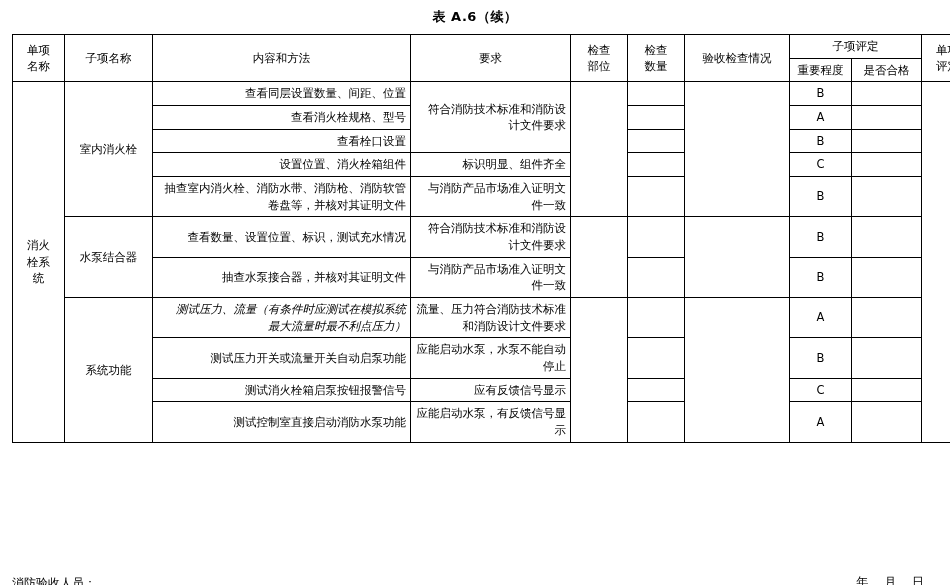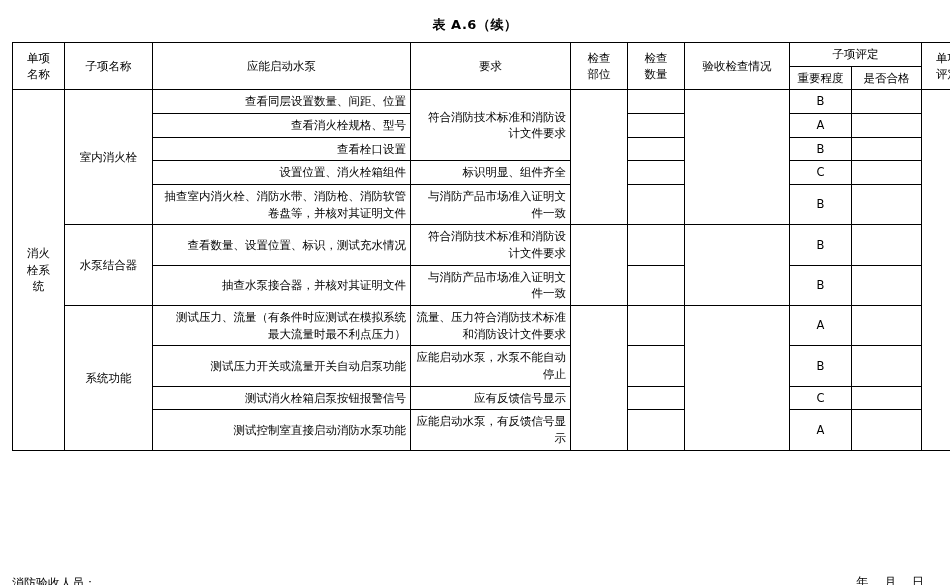--- a/index.html
+++ b/index.html
@@ -13,21 +13,21 @@
     font-family: "DejaVu Sans", "Liberation Sans", sans-serif;
     color: #000000;
     position: relative;
     overflow: hidden;
   }
   .page {
     width: 950px;
     height: 585px;
     position: relative;
     box-sizing: border-box;
-    padding: 8px 12px;
+    padding: 0 12px;
   }
   .doc-title {
     text-align: center;
     font-size: 13px;
     font-weight: bold;
     letter-spacing: 0.5px;
     padding-top: 8px;
     padding-bottom: 8px;
   }
   table.main {
@@ -122,21 +122,21 @@
       <col style="width:70px">
       <col style="width:52px">
     </colgroup>
     <thead>
       <tr>
         <th rowspan="2" class="vcell">
           <span>单项</span><br>
           <span>名称</span>
         </th>
         <th rowspan="2" class="vcell">子项名称</th>
-        <th rowspan="2" class="vcell">应能启动水泵</th>
+        <th rowspan="2" class="vcell">内容和方法</th>
         <th rowspan="2" class="vcell">要求</th>
         <th rowspan="2" class="vcell">
           <span>检查</span><br>
           <span>部位</span>
         </th>
         <th rowspan="2" class="vcell">
           <span>检查</span><br>
           <span>数量</span>
         </th>
         <th rowspan="2" class="vcell">验收检查情况</th>
@@ -214,21 +214,21 @@
         <td class="c-left rowtext">抽查水泵接合器，并核对其证明文件</td>
         <td class="c-left rowtext" style="white-space:pre-line;">与消防产品市场准入证明文
 件一致</td>
         <td></td>
         <td class="c-center">B</td>
         <td></td>
       </tr>
 
       <tr>
         <td rowspan="4" class="vcell">系统功能</td>
-        <td class="c-left rowtext" style="white-space:pre-line;">测试压力、流量（有条件时应测试在模拟系统
+        <td class="c-left rowtext" style="white-space:pre-line;font-style:italic;">测试压力、流量（有条件时应测试在模拟系统
 最大流量时最不利点压力）</td>
         <td class="c-left rowtext" style="white-space:pre-line;margin-left:40px;">流量、压力符合消防技术标准
 和消防设计文件要求</td>
         <td rowspan="4"></td>
         <td></td>
         <td rowspan="4"></td>
         <td class="c-center">A</td>
         <td></td>
       </tr>
       <tr>

